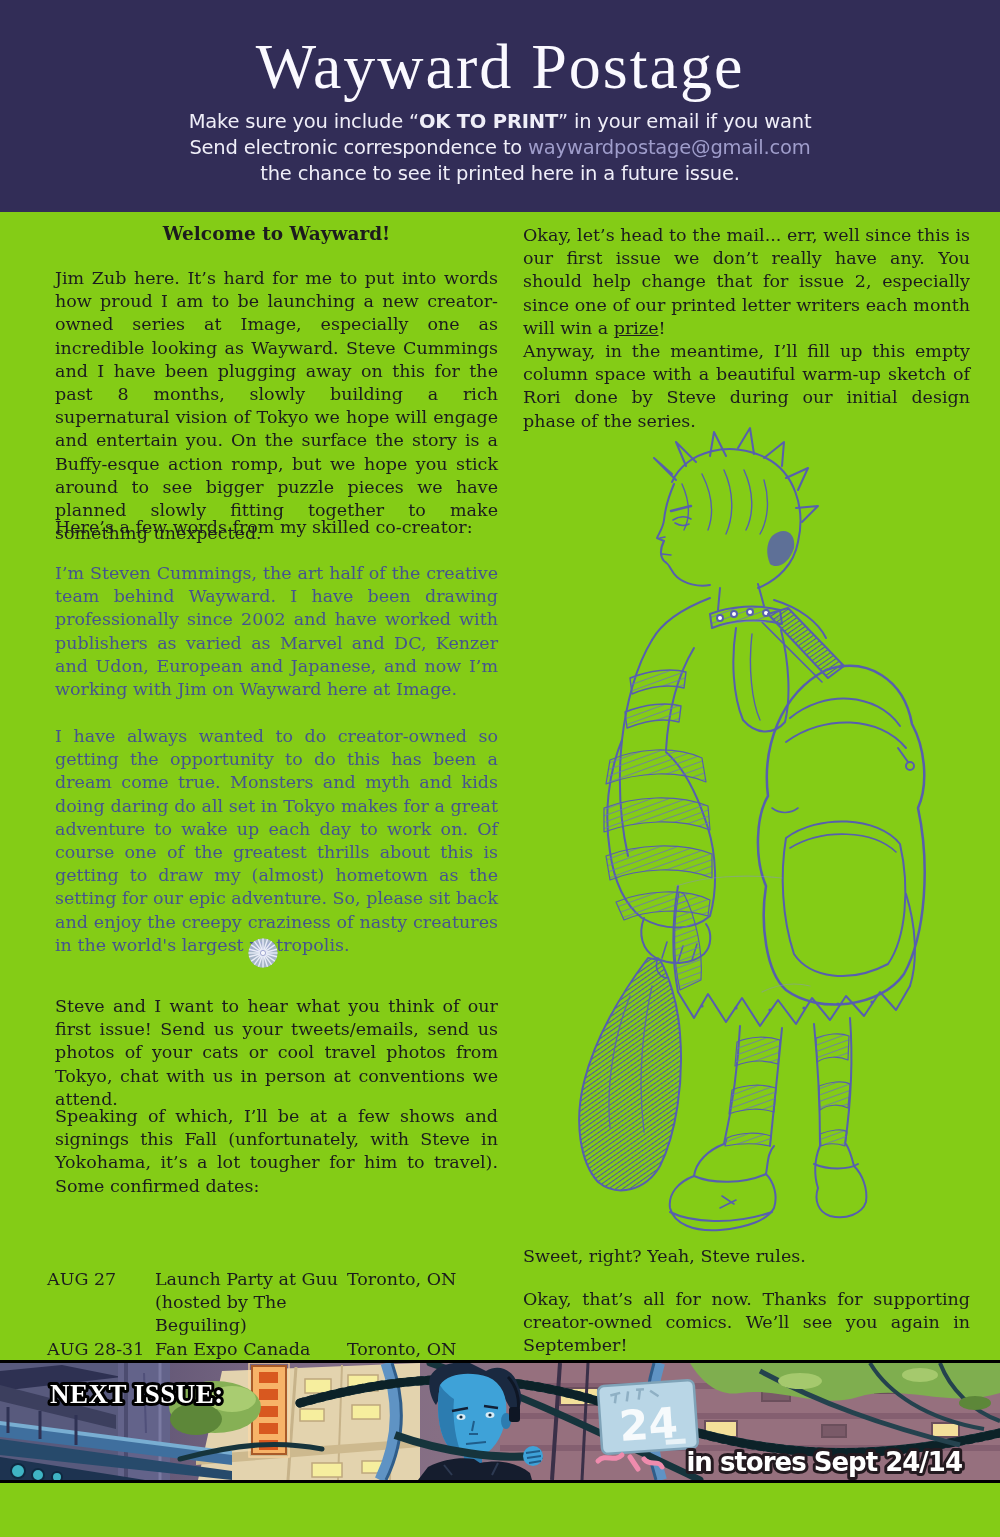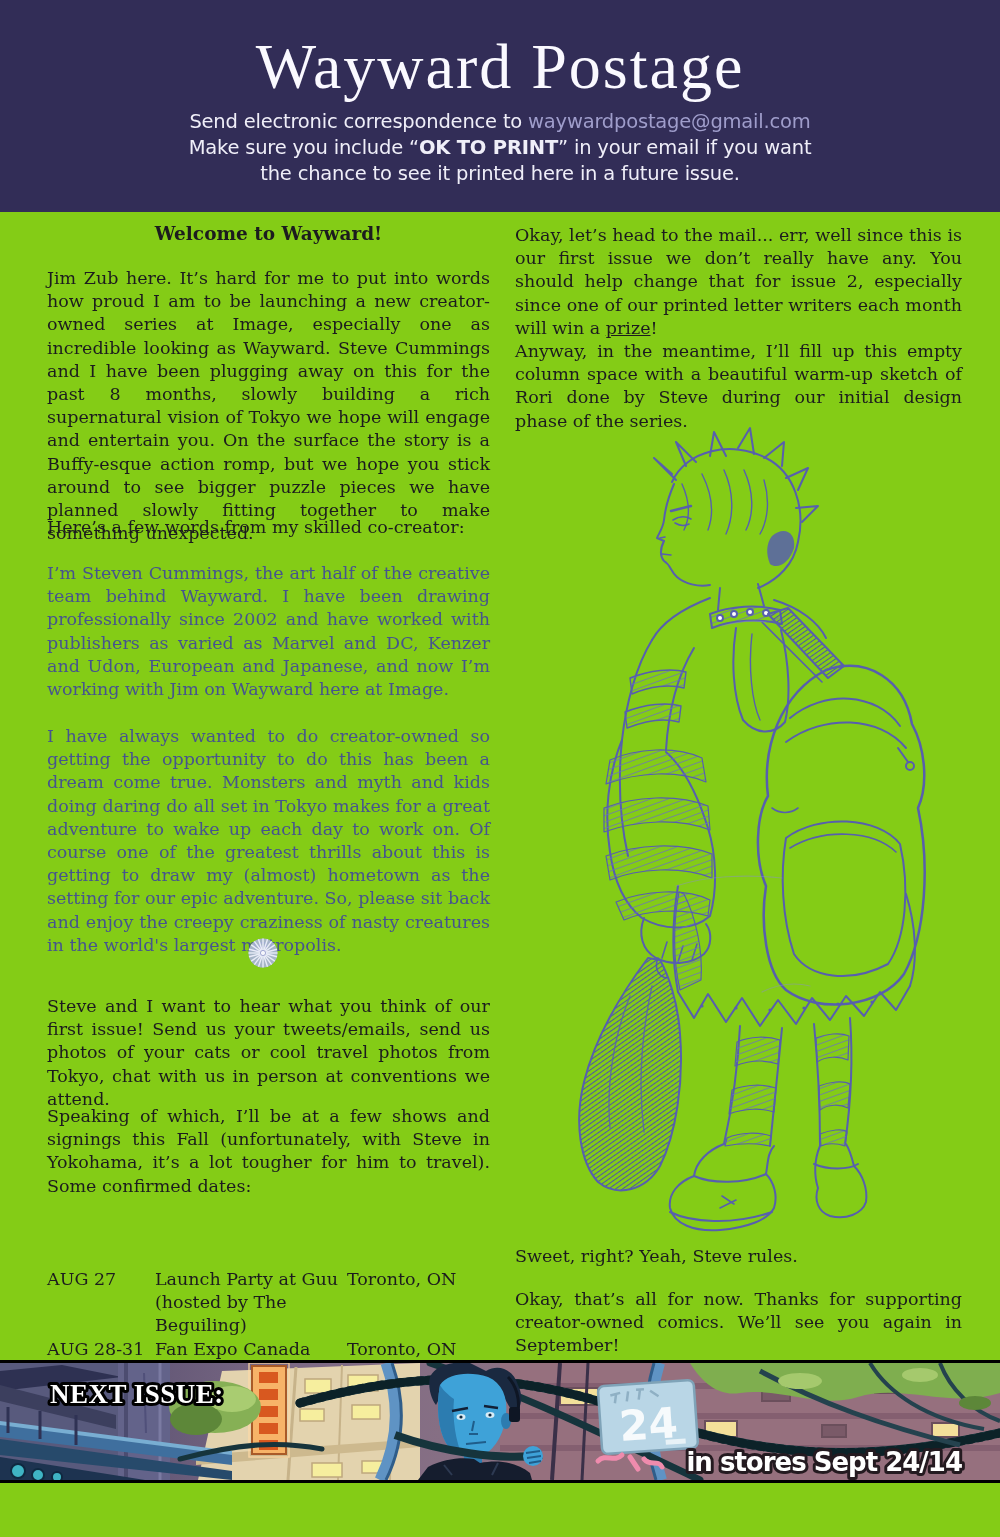--- a/index.html
+++ b/index.html
@@ -7,21 +7,21 @@
         font-family:"DejaVu Serif", serif;color:#1c1c1e;}
   
   .header{position:absolute;left:0;top:0;width:1000px;height:212px;background:#322d57;text-align:center;}
   .masthead{margin-top:34px;font-family:"Liberation Serif", serif;font-weight:400;
             font-size:64px;line-height:66px;color:#faf9ff;letter-spacing:2px;}
   .subline{font-family:"DejaVu Sans", sans-serif;font-size:19.5px;line-height:26px;color:#efeef8;letter-spacing:-0.2px;}
   .subblock{margin-top:9px;}
   .email{color:#9f9dcb;}
   .okbold{font-weight:bold;}
   
-  .blk{position:absolute;width:443px;font-size:17.5px;line-height:23.2px;text-align:justify;}
+  .blk{position:absolute;width:443px;font-size:17.5px;line-height:23.2px;text-align:justify;margin-left:8px;}
   .blk.right{width:447px;}
   .leftcol{left:47px;}
   .rightcol{left:515px;}
   .heading{font-weight:bold;text-align:center;font-size:18.5px;}
   .bluetext{color:#46548e;}
   .underl{text-decoration:underline;}
   
   .sched{position:absolute;left:47px;width:443px;font-size:17.5px;line-height:23.2px;}
   .srow{display:grid;grid-template-columns:108px 192px 1fr;}
   
@@ -31,22 +31,22 @@
   .star{position:absolute;left:246px;top:936px;}
 </style>
 </head>
 <body>
 
 <div class="page">
 
   <div class="header">
     <div class="masthead">Wayward Postage</div>
     <div class="subblock">
+      <div class="subline"><span>Make sure you include “</span><span class="okbold">OK TO PRINT</span><span>” in your email if you want</span></div>
       <div class="subline"><span>Send electronic correspondence to </span><span class="email">waywardpostage@gmail.com</span></div>
-      <div class="subline"><span>Make sure you include “</span><span class="okbold">OK TO PRINT</span><span>” in your email if you want</span></div>
       <div class="subline">the chance to see it printed here in a future issue.</div>
     </div>
   </div>
 
   <div class="blk leftcol heading" style="top:222px;">Welcome to Wayward!</div>
   <div class="blk leftcol" style="top:267px;">Jim Zub here. It’s hard for me to put into words how proud I am to be launching a new creator-owned series at Image, especially one as incredible looking as Wayward. Steve Cummings and I have been plugging away on this for the past 8 months, slowly building a rich supernatural vision of Tokyo we hope will engage and entertain you. On the surface the story is a Buffy-esque action romp, but we hope you stick around to see bigger puzzle pieces we have planned slowly fitting together to make something unexpected.</div>
   <div class="blk leftcol" style="top:516px;">Here’s a few words from my skilled co-creator:</div>
   <div class="blk leftcol bluetext" style="top:562px;">I’m Steven Cummings, the art half of the creative team behind Wayward. I have been drawing professionally since 2002 and have worked with publishers as varied as Marvel and DC, Kenzer and Udon, European and Japanese, and now I’m working with Jim on Wayward here at Image.</div>
   <div class="blk leftcol bluetext" style="top:725px;">I have always wanted to do creator-owned so getting the opportunity to do this has been a dream come true. Monsters and myth and kids doing daring do all set in Tokyo makes for a great adventure to wake up each day to work on. Of course one of the greatest thrills about this is getting to draw my (almost) hometown as the setting for our epic adventure. So, please sit back and enjoy the creepy craziness of nasty creatures in the world's largest metropolis.</div>
 

